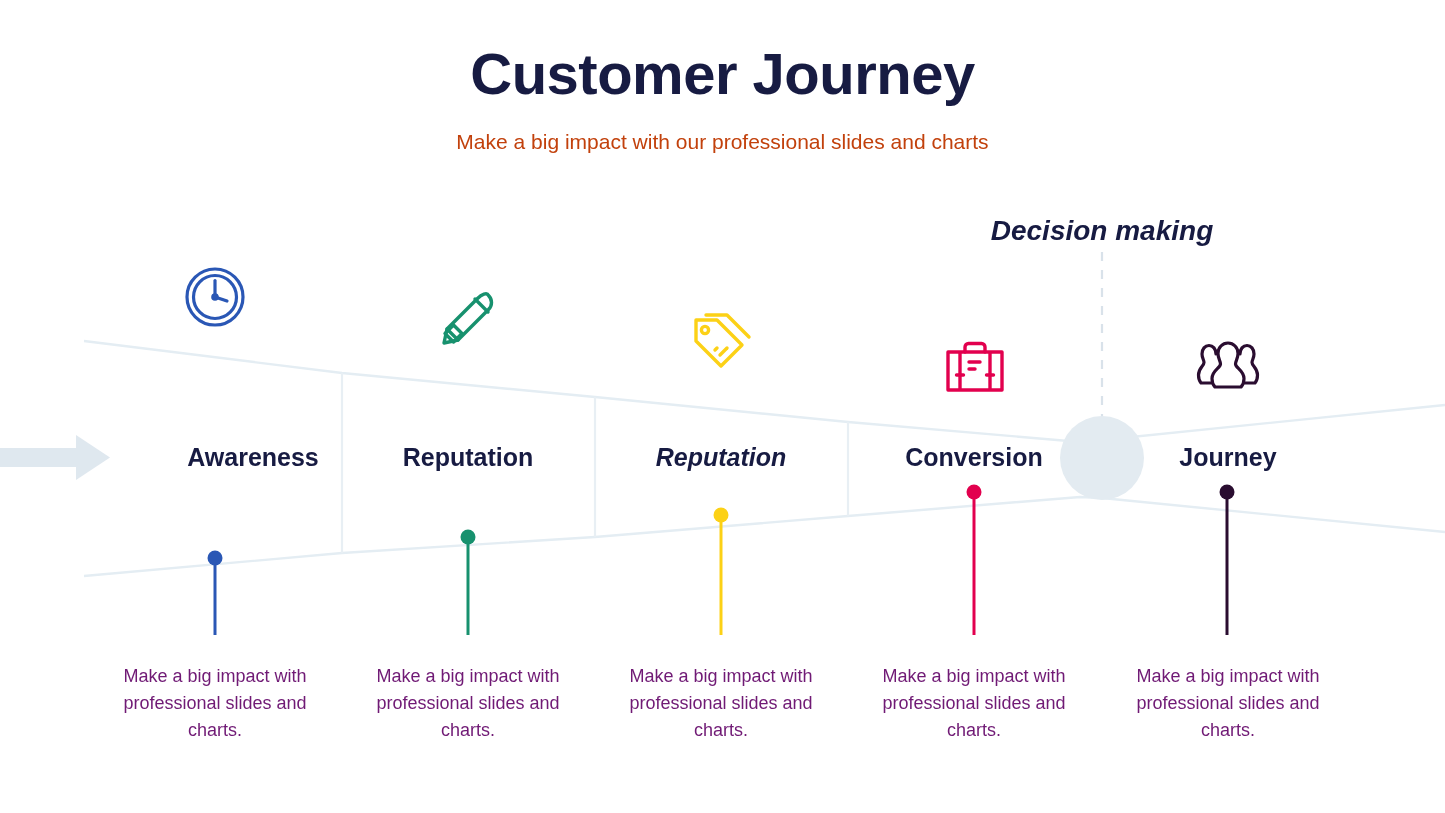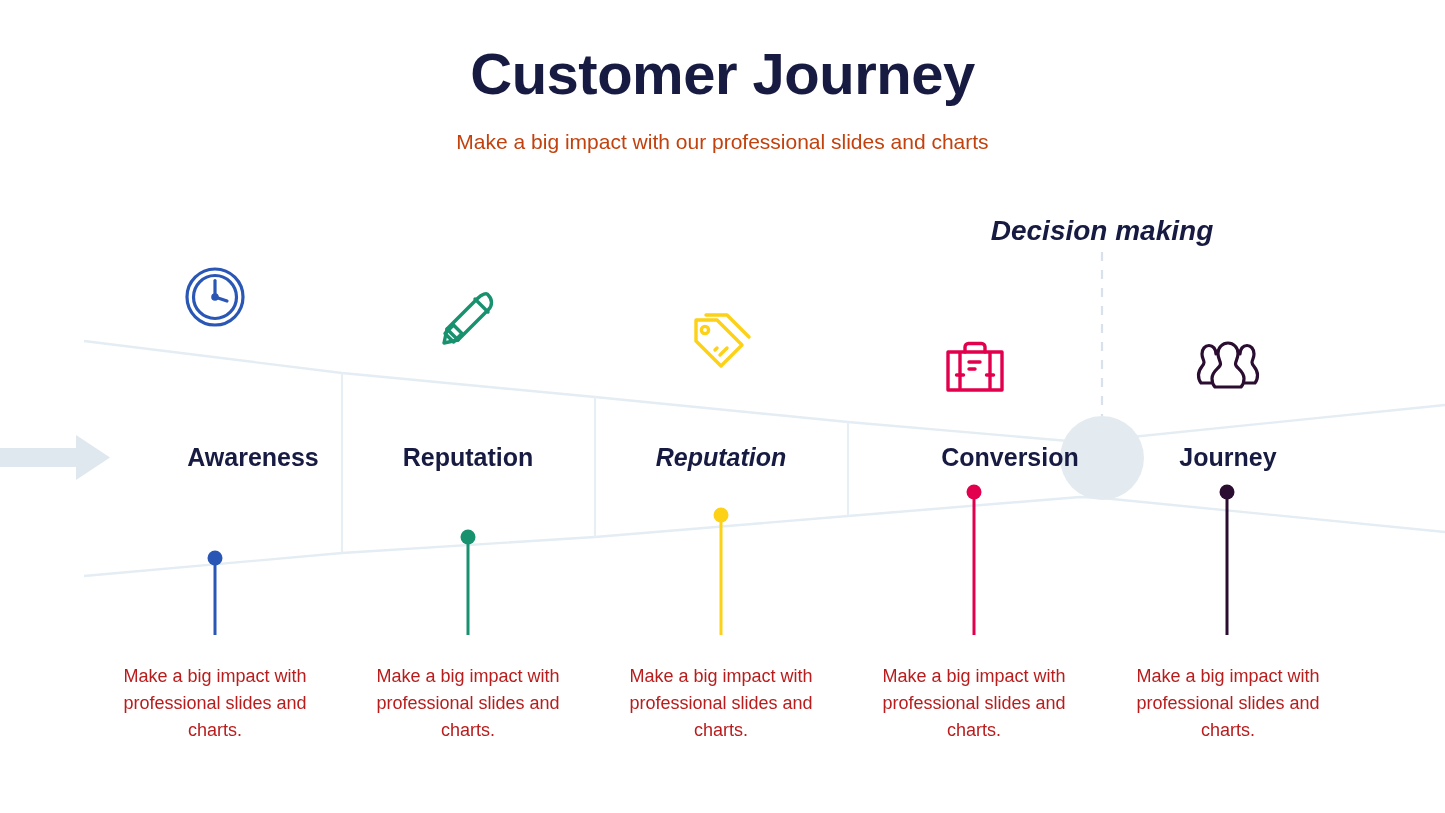--- a/index.html
+++ b/index.html
@@ -85,21 +85,21 @@
 
   
   .stage-desc {
     position: absolute;
     top: 663px;
     width: 220px;
     transform: translateX(-50%);
     text-align: center;
     font-size: 18px;
     line-height: 27px;
-    color: #b91c1c;
+    color: #701a75;
   }
 </style>
 </head>
 <body>
 
 <div class="header">
   <h1 class="page-title">Customer Journey</h1>
   <p class="page-subtitle">Make a big impact with our professional slides and charts</p>
 </div>
 
@@ -192,20 +192,20 @@
   <svg width="64" height="52" viewBox="0 0 64 52" fill="none" stroke="#2a0d30" stroke-width="3.2" stroke-linecap="round" stroke-linejoin="round">
     <path d="M20 15 C20 10 17 6.5 13 6.5 C9 6.5 6 10 6 15 C6 19 8 21 8 23.5 C8 27 2.5 29 2.5 36 C2.5 41 5 44 5 44 L15 44"></path>
     <path d="M44 15 C44 10 47 6.5 51 6.5 C55 6.5 58 10 58 15 C58 19 56 21 56 23.5 C56 27 61.5 29 61.5 36 C61.5 41 59 44 59 44 L49 44"></path>
     <path d="M42 14.5 C42 8.5 37.5 4 32 4 C26.5 4 22 8.5 22 14.5 C22 19.5 24.5 22 24.5 25 C24.5 29 16 31.5 16 39.5 C16 45 19 48 19 48 L45 48 C45 48 48 45 48 39.5 C48 31.5 39.5 29 39.5 25 C39.5 22 42 19.5 42 14.5 Z"></path>
   </svg>
 </div>
 
 <div class="stage-label" style="left:215px;margin-left:38px;">Awareness</div>
 <div class="stage-label" style="left:468px;">Reputation</div>
 <div class="stage-label" style="left:721px;font-style:italic;">Reputation</div>
-<div class="stage-label" style="left:1010px;">Conversion</div>
+<div class="stage-label" style="left:974px;">Conversion</div>
 <div class="stage-label" style="left:1228px;">Journey</div>
 
 <div class="stage-desc" style="left:215px;">Make a big impact with professional slides and charts.</div>
 <div class="stage-desc" style="left:468px;">Make a big impact with professional slides and charts.</div>
 <div class="stage-desc" style="left:721px;">Make a big impact with professional slides and charts.</div>
 <div class="stage-desc" style="left:974px;">Make a big impact with professional slides and charts.</div>
 <div class="stage-desc" style="left:1228px;">Make a big impact with professional slides and charts.</div>
 
 </body></html>

